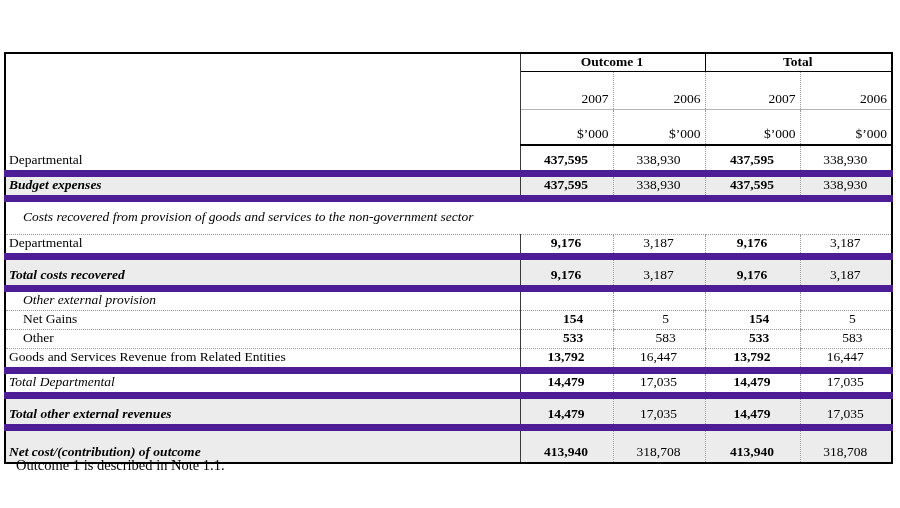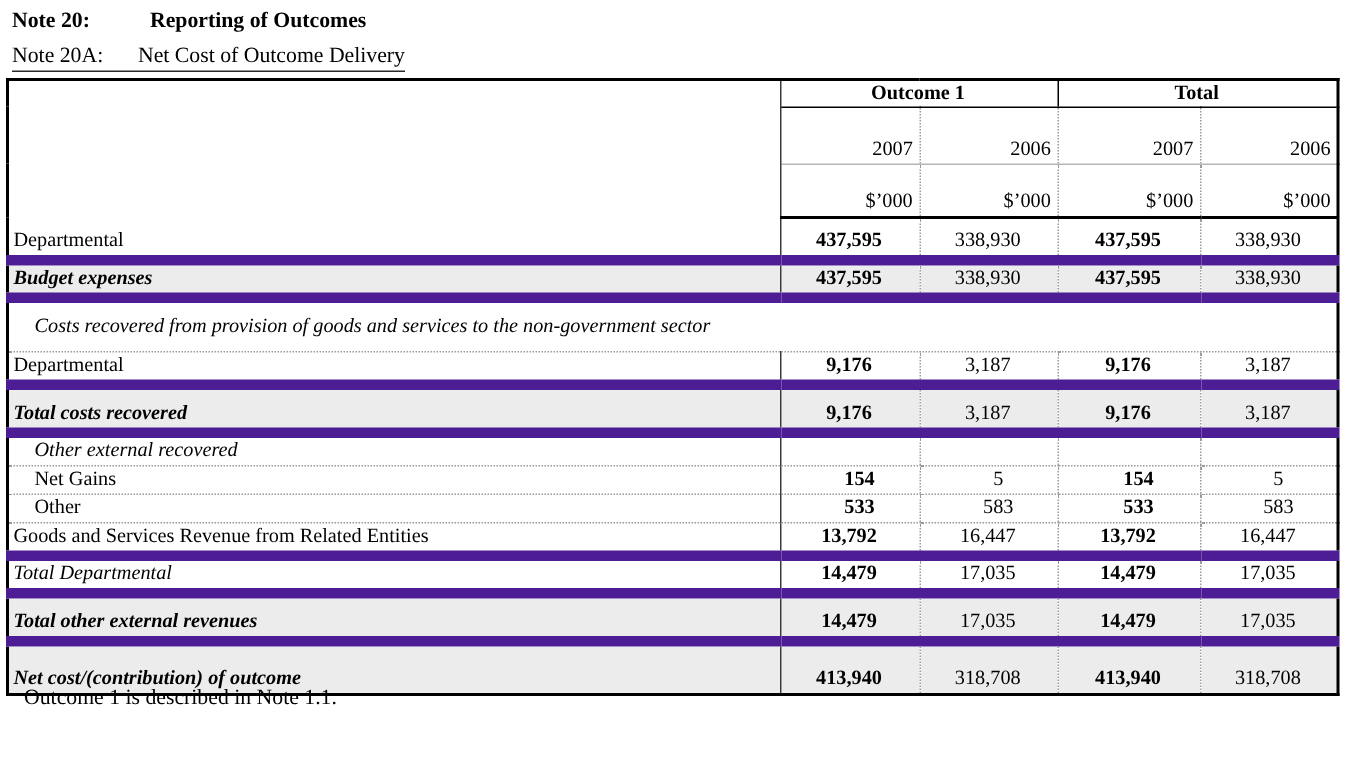--- a/index.html
+++ b/index.html
@@ -81,29 +81,21 @@
   .footnotes {
     position: absolute; left: 16px; top: 456px;
     font-size: 14.5px; line-height: 18.5px;
   }
 </style>
 </head>
 <body>
 
 <div class="page">
 
-  <div class="note-title">
-    <span class="num">Note 20:</span><span>Reporting of Outcomes</span>
-  </div>
-
-  <div class="note-subtitle">
-    <span class="underlined">
-      <span class="num">Note 20A:</span><span>Net Cost of Outcome Delivery</span>
-    </span>
-  </div>
+
 
   <table class="fin">
     <colgroup>
       <col style="width:515px">
       <col style="width:93px">
       <col style="width:92px">
       <col style="width:95px">
       <col style="width:92px">
     </colgroup>
     <thead>
@@ -151,21 +143,21 @@
           <td class="num v-dot">3,187</td>
         </tr>
         <tr class="style-total-shaded shaded bb-solid" style="height: 32px;">
           <td class="lbl">Total costs recovered</td>
           <td class="num v-solid col07">9,176</td>
           <td class="num v-dot">3,187</td>
           <td class="num v-dot col07">9,176</td>
           <td class="num v-dot">3,187</td>
         </tr>
         <tr class="style-section bb-dot" style="height: 18px;">
-          <td class="lbl">Other external recovered</td>
+          <td class="lbl">Other external provision</td>
           <td class="num v-solid col07"></td>
           <td class="num v-dot"></td>
           <td class="num v-dot col07"></td>
           <td class="num v-dot"></td>
         </tr>
         <tr class="style-plain bb-dot" style="height: 19px;">
           <td class="lbl">Net Gains</td>
           <td class="num v-solid col07">154</td>
           <td class="num v-dot">5</td>
           <td class="num v-dot col07">154</td>

